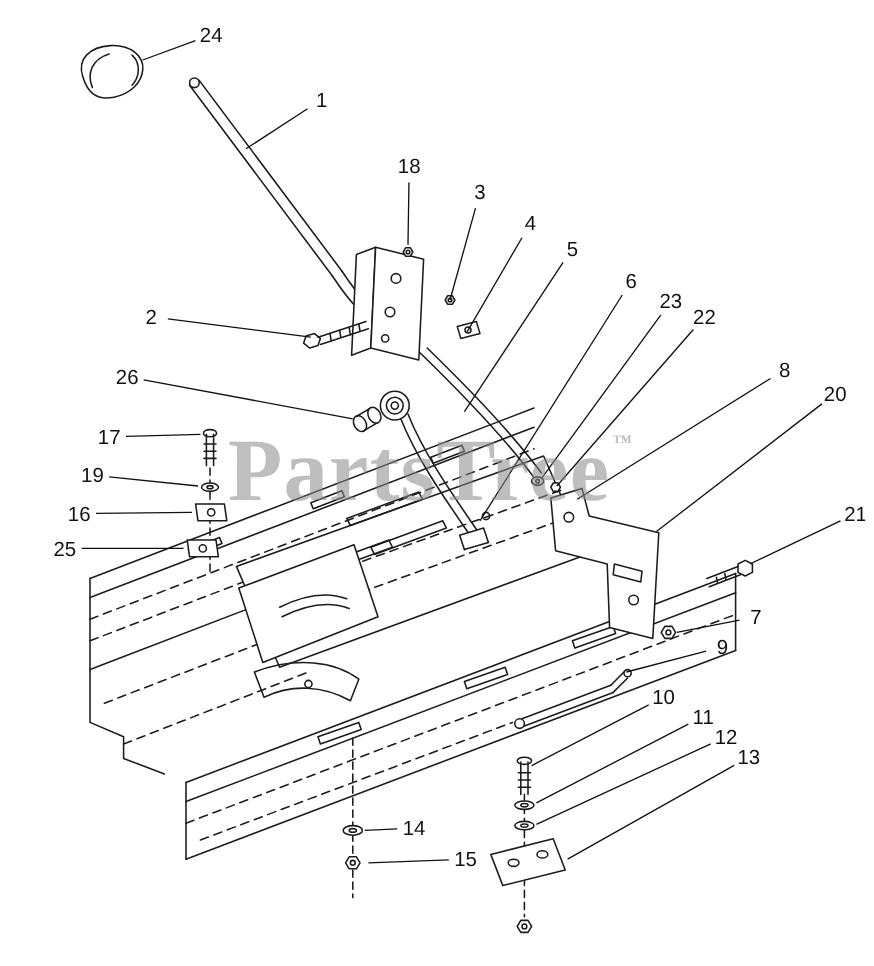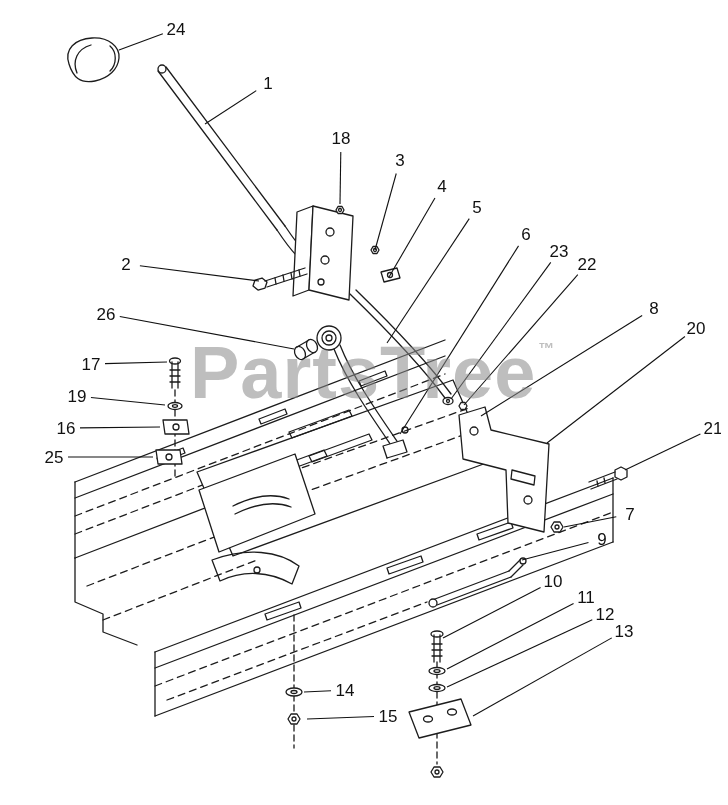--- a/index.html
+++ b/index.html
@@ -17,22 +17,22 @@
     margin: 0 auto;
   }
   .stage svg {
     position: absolute;
     left: 0;
     top: 0;
   }
   .watermark {
     position: absolute;
     left: 183px;
-    top: 336px;
-    font-family: Liberation Sans, sans-serif;
+    top: 356px;
+    font-family: Liberation Serif, serif;
     font-weight: bold;
     font-size: 74px;
     line-height: 1;
     color: #8a8a8a;
     opacity: 0.55;
     letter-spacing: 1px;
     pointer-events: none;
     user-select: none;
     white-space: nowrap;
   }

